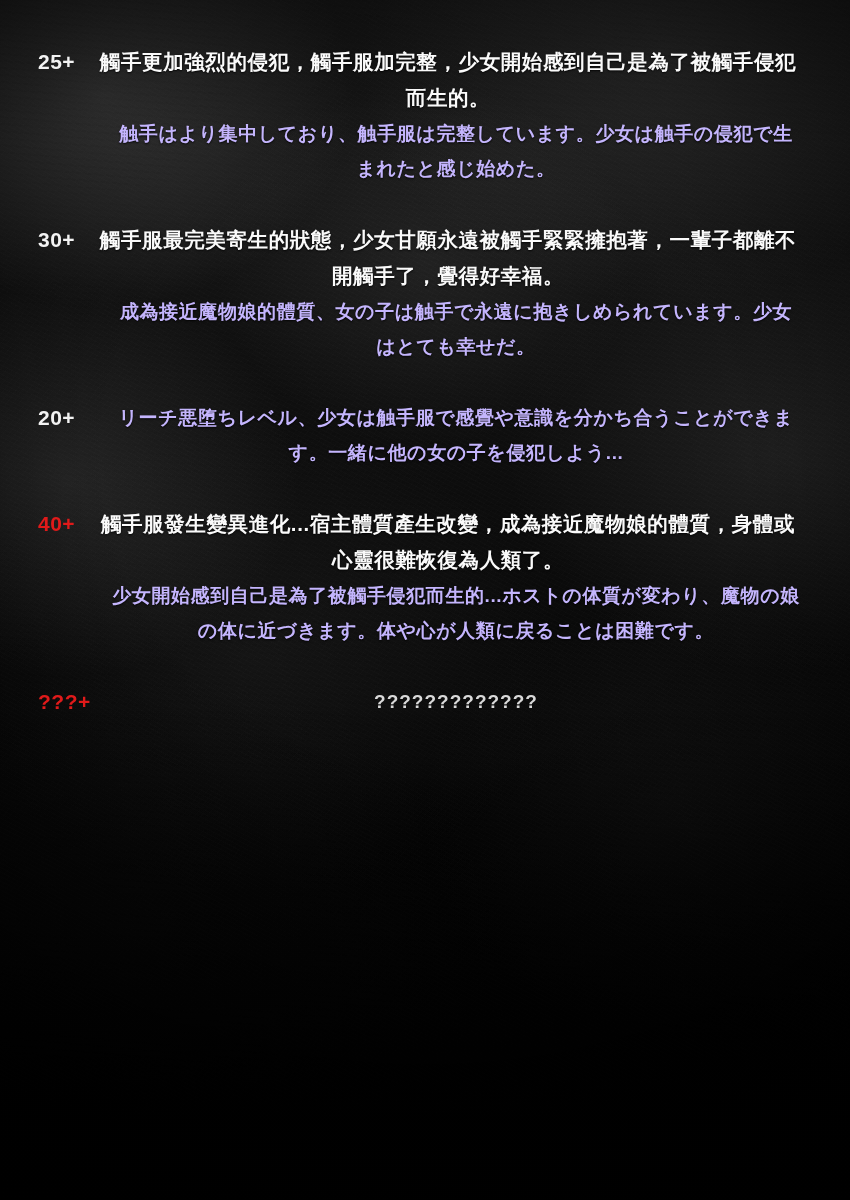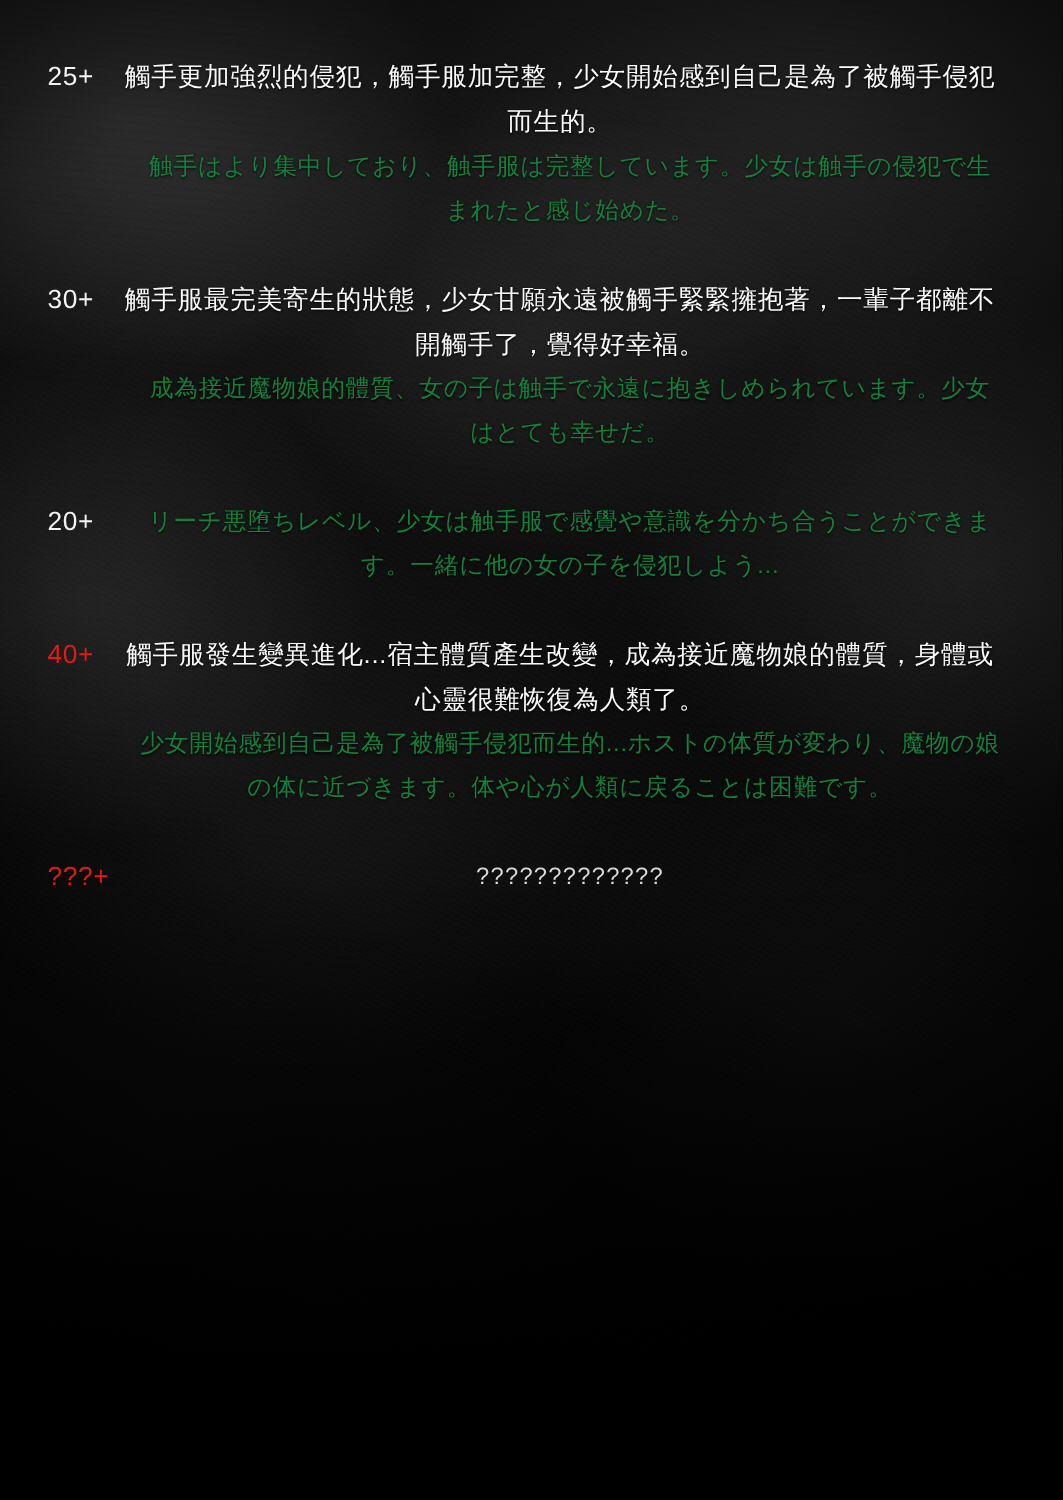--- a/index.html
+++ b/index.html
@@ -56,20 +56,21 @@
   #content {
     position: relative;
     z-index: 3;
     padding: 44px 48px 0 38px;
   }
 
   .entry {
     display: flex;
     align-items: flex-start;
     margin-bottom: 36px;
+    font-weight: bold;
   }
   .entry .level {
     flex: 0 0 auto;
     width: 56px;
     font-size: 21px;
     line-height: 36px;
     color: #f2f2f2;
     white-space: nowrap;
     letter-spacing: 0.5px;
   }
@@ -84,21 +85,21 @@
   .line-zh {
     font-size: 20.5px;
     line-height: 36px;
     color: #fafafa;
     letter-spacing: 0.6px;
     text-shadow: 0 1px 2px rgba(0,0,0,0.85);
   }
   .line-jp {
     font-size: 19px;
     line-height: 35px;
-    color: #15803d;
+    color: #c4b5fd;
     letter-spacing: 0.6px;
     padding-left: 16px;
     text-shadow: 0 1px 2px rgba(0,0,0,0.85);
   }
   .entry.nodata .level {
     color: #e01a1a;
   }
   .nodata-title {
     font-size: 21px;
     line-height: 36px;

